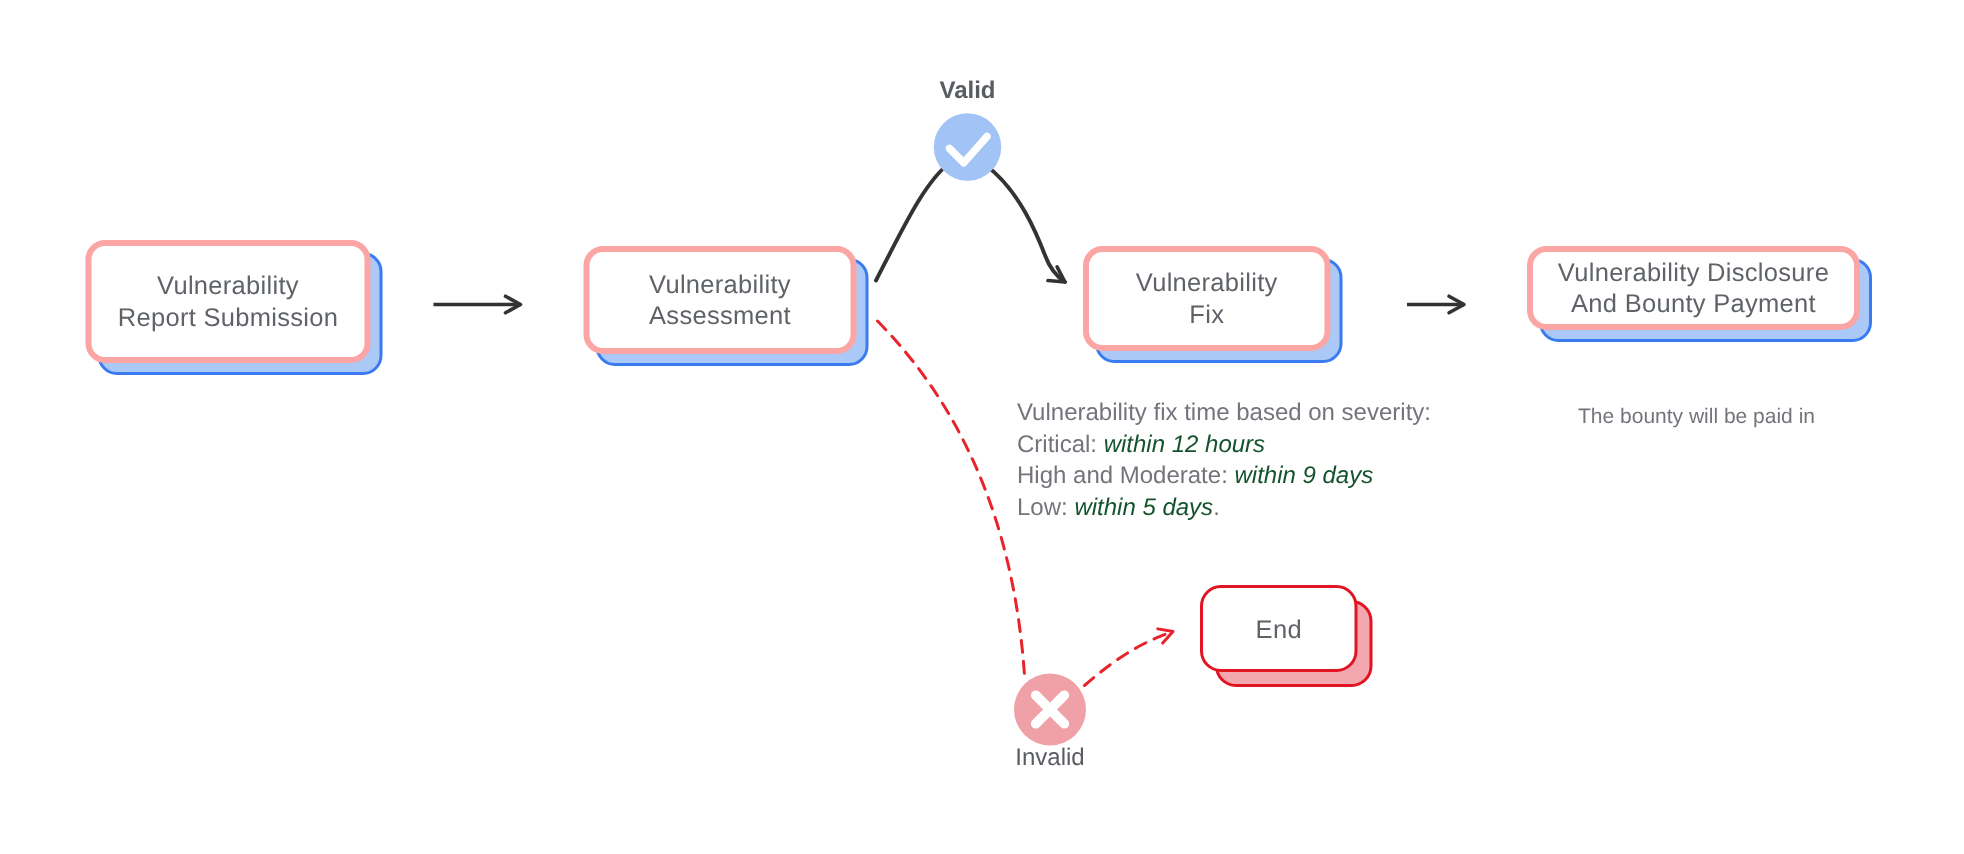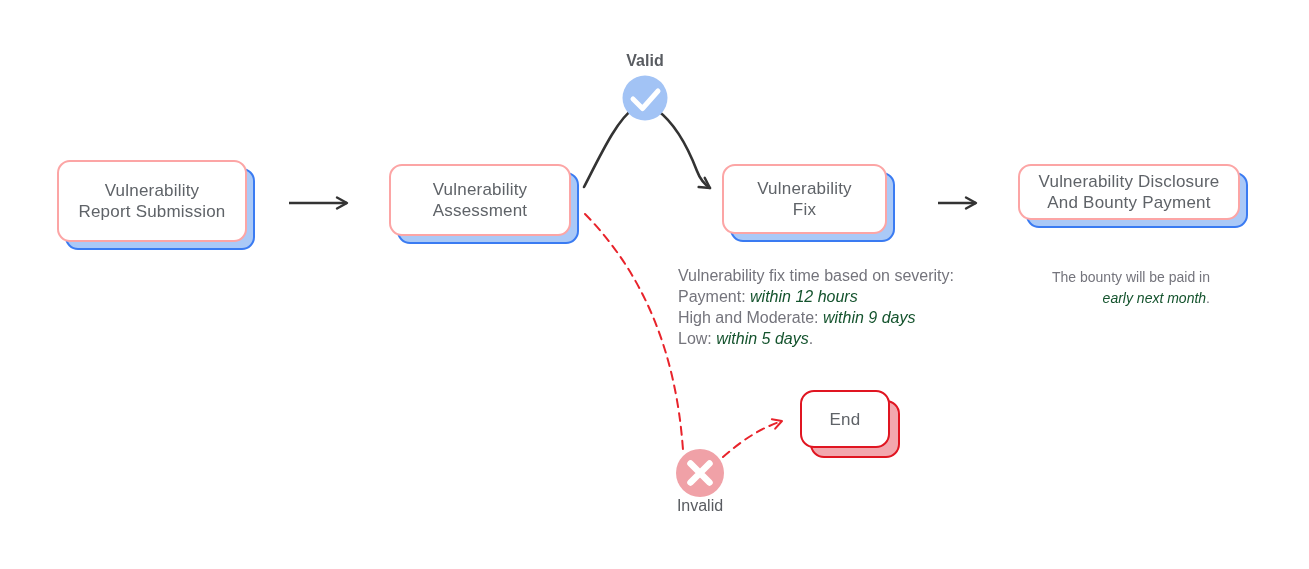--- a/index.html
+++ b/index.html
@@ -29,21 +29,21 @@
     width: 100%; height: 100%;
     border: 2px solid #3a7bf2;
     border-radius: 13px;
     background: #aac9f7;
     box-sizing: border-box;
   }
   .card-front {
     position: absolute;
     left: 0; top: 0;
     width: 100%; height: 100%;
-    border: 2px solid #fca5a5;
+    border: 4px solid #fca5a5;
     border-radius: 13px;
     background: #ffffff;
     box-sizing: border-box;
     display: flex;
     flex-direction: column;
     align-items: center;
     justify-content: center;
   }
   .node.red .card-back {
     border-color: #e01521;
@@ -157,49 +157,46 @@
   <div class="node" style="left:1018px; top:164px; width:222px; height:56px;">
     <div class="card-back"></div>
     <div class="card-front">
       <div class="node-label">
         <span>Vulnerability Disclosure</span>
         <span>And Bounty Payment</span>
       </div>
     </div>
   </div>
 
-  <div class="node red" style="left:800px; top:390px; width:90px; height:58px;">
+  <div class="node red" style="left:800px; top:390px; width:105px; height:58px;">
     <div class="card-back"></div>
     <div class="card-front">
       <div class="node-label">
         <span>End</span>
       </div>
     </div>
   </div>
 
   <div class="branch-label" style="left:645px; top:52px;font-weight:bold;">Valid</div>
   <div class="branch-label" style="left:700px; top:497px;">Invalid</div>
 
   <div class="note" style="left:678px; top:265px;">
     <div>
       <span>Vulnerability fix time based on severity:</span>
     </div>
     <div>
-      <span>Payment: </span><span class="em">within 12 hours</span>
+      <span>Critical: </span><span class="em">within 12 hours</span>
     </div>
     <div>
       <span>High and Moderate: </span><span class="em">within 9 days</span>
     </div>
     <div>
       <span>Low: </span><span class="em">within 5 days</span><span>.</span>
     </div>
   </div>
 
   <div class="note centered" style="left:1131px; top:267px;">
     <div>
       <span>The bounty will be paid in</span>
     </div>
-    <div>
-      <span class="em">early next month</span><span>.</span>
-    </div>
   </div>
 
 </div>
 
 </body></html>

